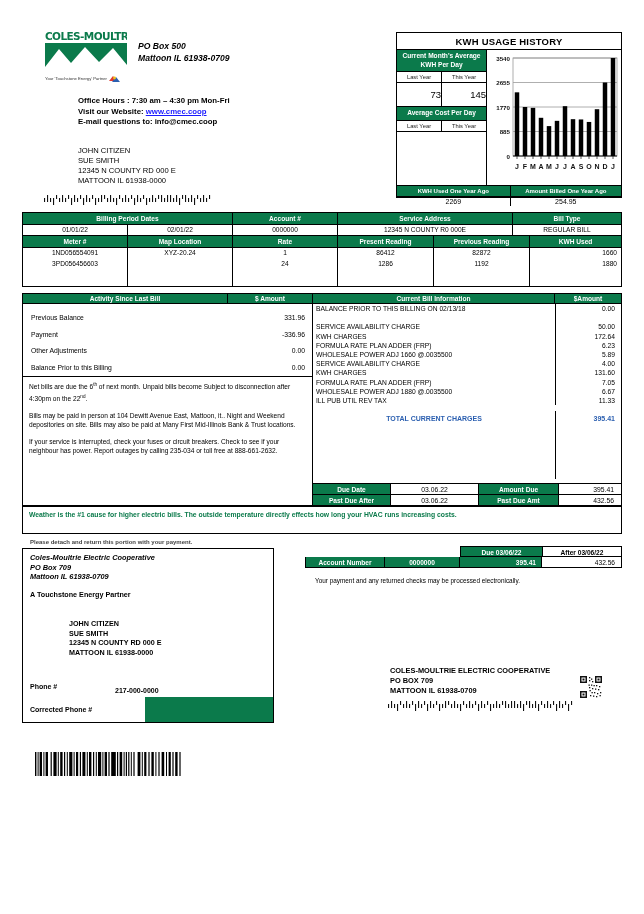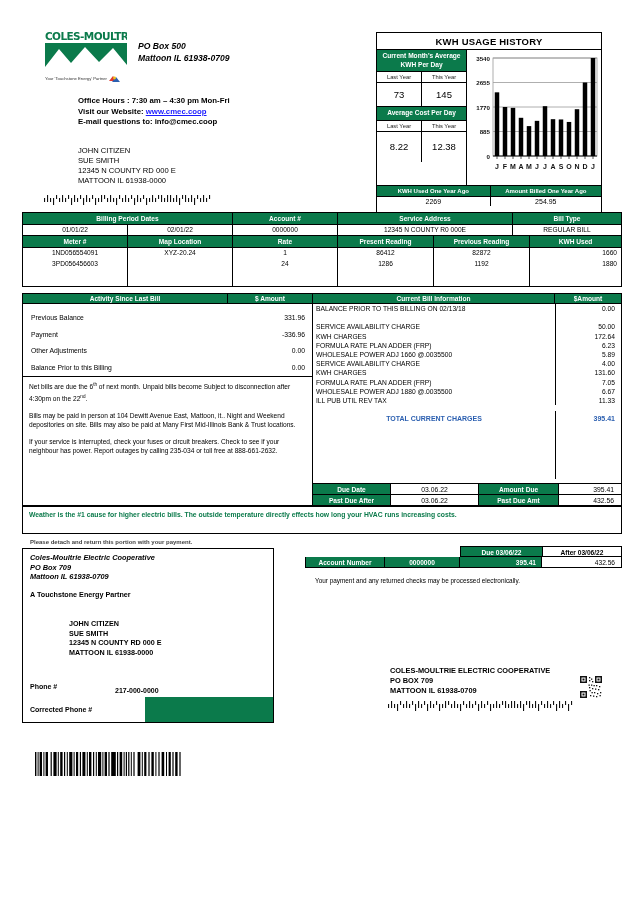--- a/index.html
+++ b/index.html
@@ -58,22 +58,22 @@
     font-size: 7.6px; line-height: 10px; color: #000;
     font-family: "Liberation Sans", sans-serif;
   }
   .imb {
     position: absolute; left: 44px; top: 193px;
     width: 200px; height: 13px;
   }
 
   
   .usage {
-    position: absolute; left: 376px; top: 32px;
-    width: 226px; height: 203px;
+    position: absolute; left: 396px; top: 32px;
+    width: 226px; height: 166px;
     border: 1.2px solid #000; background: #fff;
   }
   .usage-title {
     height: 17px; border-bottom: 1.2px solid #000;
     font-weight: bold; font-size: 9.5px; text-align: center; line-height: 17px;
     letter-spacing: 0.2px;
   }
   .usage-body { display: flex; height: 135px; }
   .usage-left { width: 90px; border-right: 1.2px solid #000; }
   .usage-right { flex: 1; position: relative; }
@@ -86,21 +86,21 @@
   .ub-sub {
     display: flex; border-bottom: 0.8px solid #000; height: 11px;
   }
   .ub-sub div {
     flex: 1; text-align: center; font-size: 5.8px; line-height: 11px;
     color: #222;
   }
   .ub-sub div:first-child { border-right: 0.8px solid #000; }
   .ub-val { display: flex; height: 24px; border-bottom: 0.8px solid #000; }
   .ub-val div {
-    flex: 1; text-align: center; font-size: 9.5px; line-height: 24px; color: #000;
+    flex: 1; text-align: right; font-size: 9.5px; line-height: 24px; color: #000;
   }
   .ub-val div:first-child { border-right: 0.8px solid #000; }
   .ub-val.tall { height: 30px; border-bottom: none; }
   .ub-val.tall div { line-height: 30px; }
 
   .usage-foot { height: 21px; border-top: 1.2px solid #000; display: flex; flex-direction: column; }
   .uf-head { display: flex; height: 10px; }
   .uf-head div {
     flex: 1; background: #0b7a4b; color: #fff; font-weight: bold;
     font-size: 6px; text-align: center; line-height: 10px;
@@ -421,24 +421,20 @@
           <div>This Year</div>
         </div>
         <div class="ub-val">
           <div>73</div>
           <div>145</div>
         </div>
         <div class="ub-green">Average Cost Per Day</div>
         <div class="ub-sub">
           <div>Last Year</div>
           <div>This Year</div>
-        </div>
-        <div class="ub-val tall">
-          <div>8.22</div>
-          <div>12.38</div>
         </div>
       </div>
       <div class="usage-right">
         <svg class="chart-svg" id="kwh-chart" width="134" height="130" viewBox="0 0 134 130">
             <rect x="26" y="6" width="104" height="98" fill="#fff" stroke="#9a9a9a" stroke-width="0.8"></rect>
             <text x="23" y="106.6" text-anchor="end" font-size="6.2" font-family="&quot;Liberation Sans&quot;, sans-serif" font-weight="bold" fill="#111">0</text>
             <line x1="26" x2="130" y1="79.5" y2="79.5" stroke="#9a9a9a" stroke-width="0.8"></line>
             <text x="23" y="82.1" text-anchor="end" font-size="6.2" font-family="&quot;Liberation Sans&quot;, sans-serif" font-weight="bold" fill="#111">885</text>
             <line x1="26" x2="130" y1="55" y2="55" stroke="#9a9a9a" stroke-width="0.8"></line>
             <text x="23" y="57.6" text-anchor="end" font-size="6.2" font-family="&quot;Liberation Sans&quot;, sans-serif" font-weight="bold" fill="#111">1770</text>

